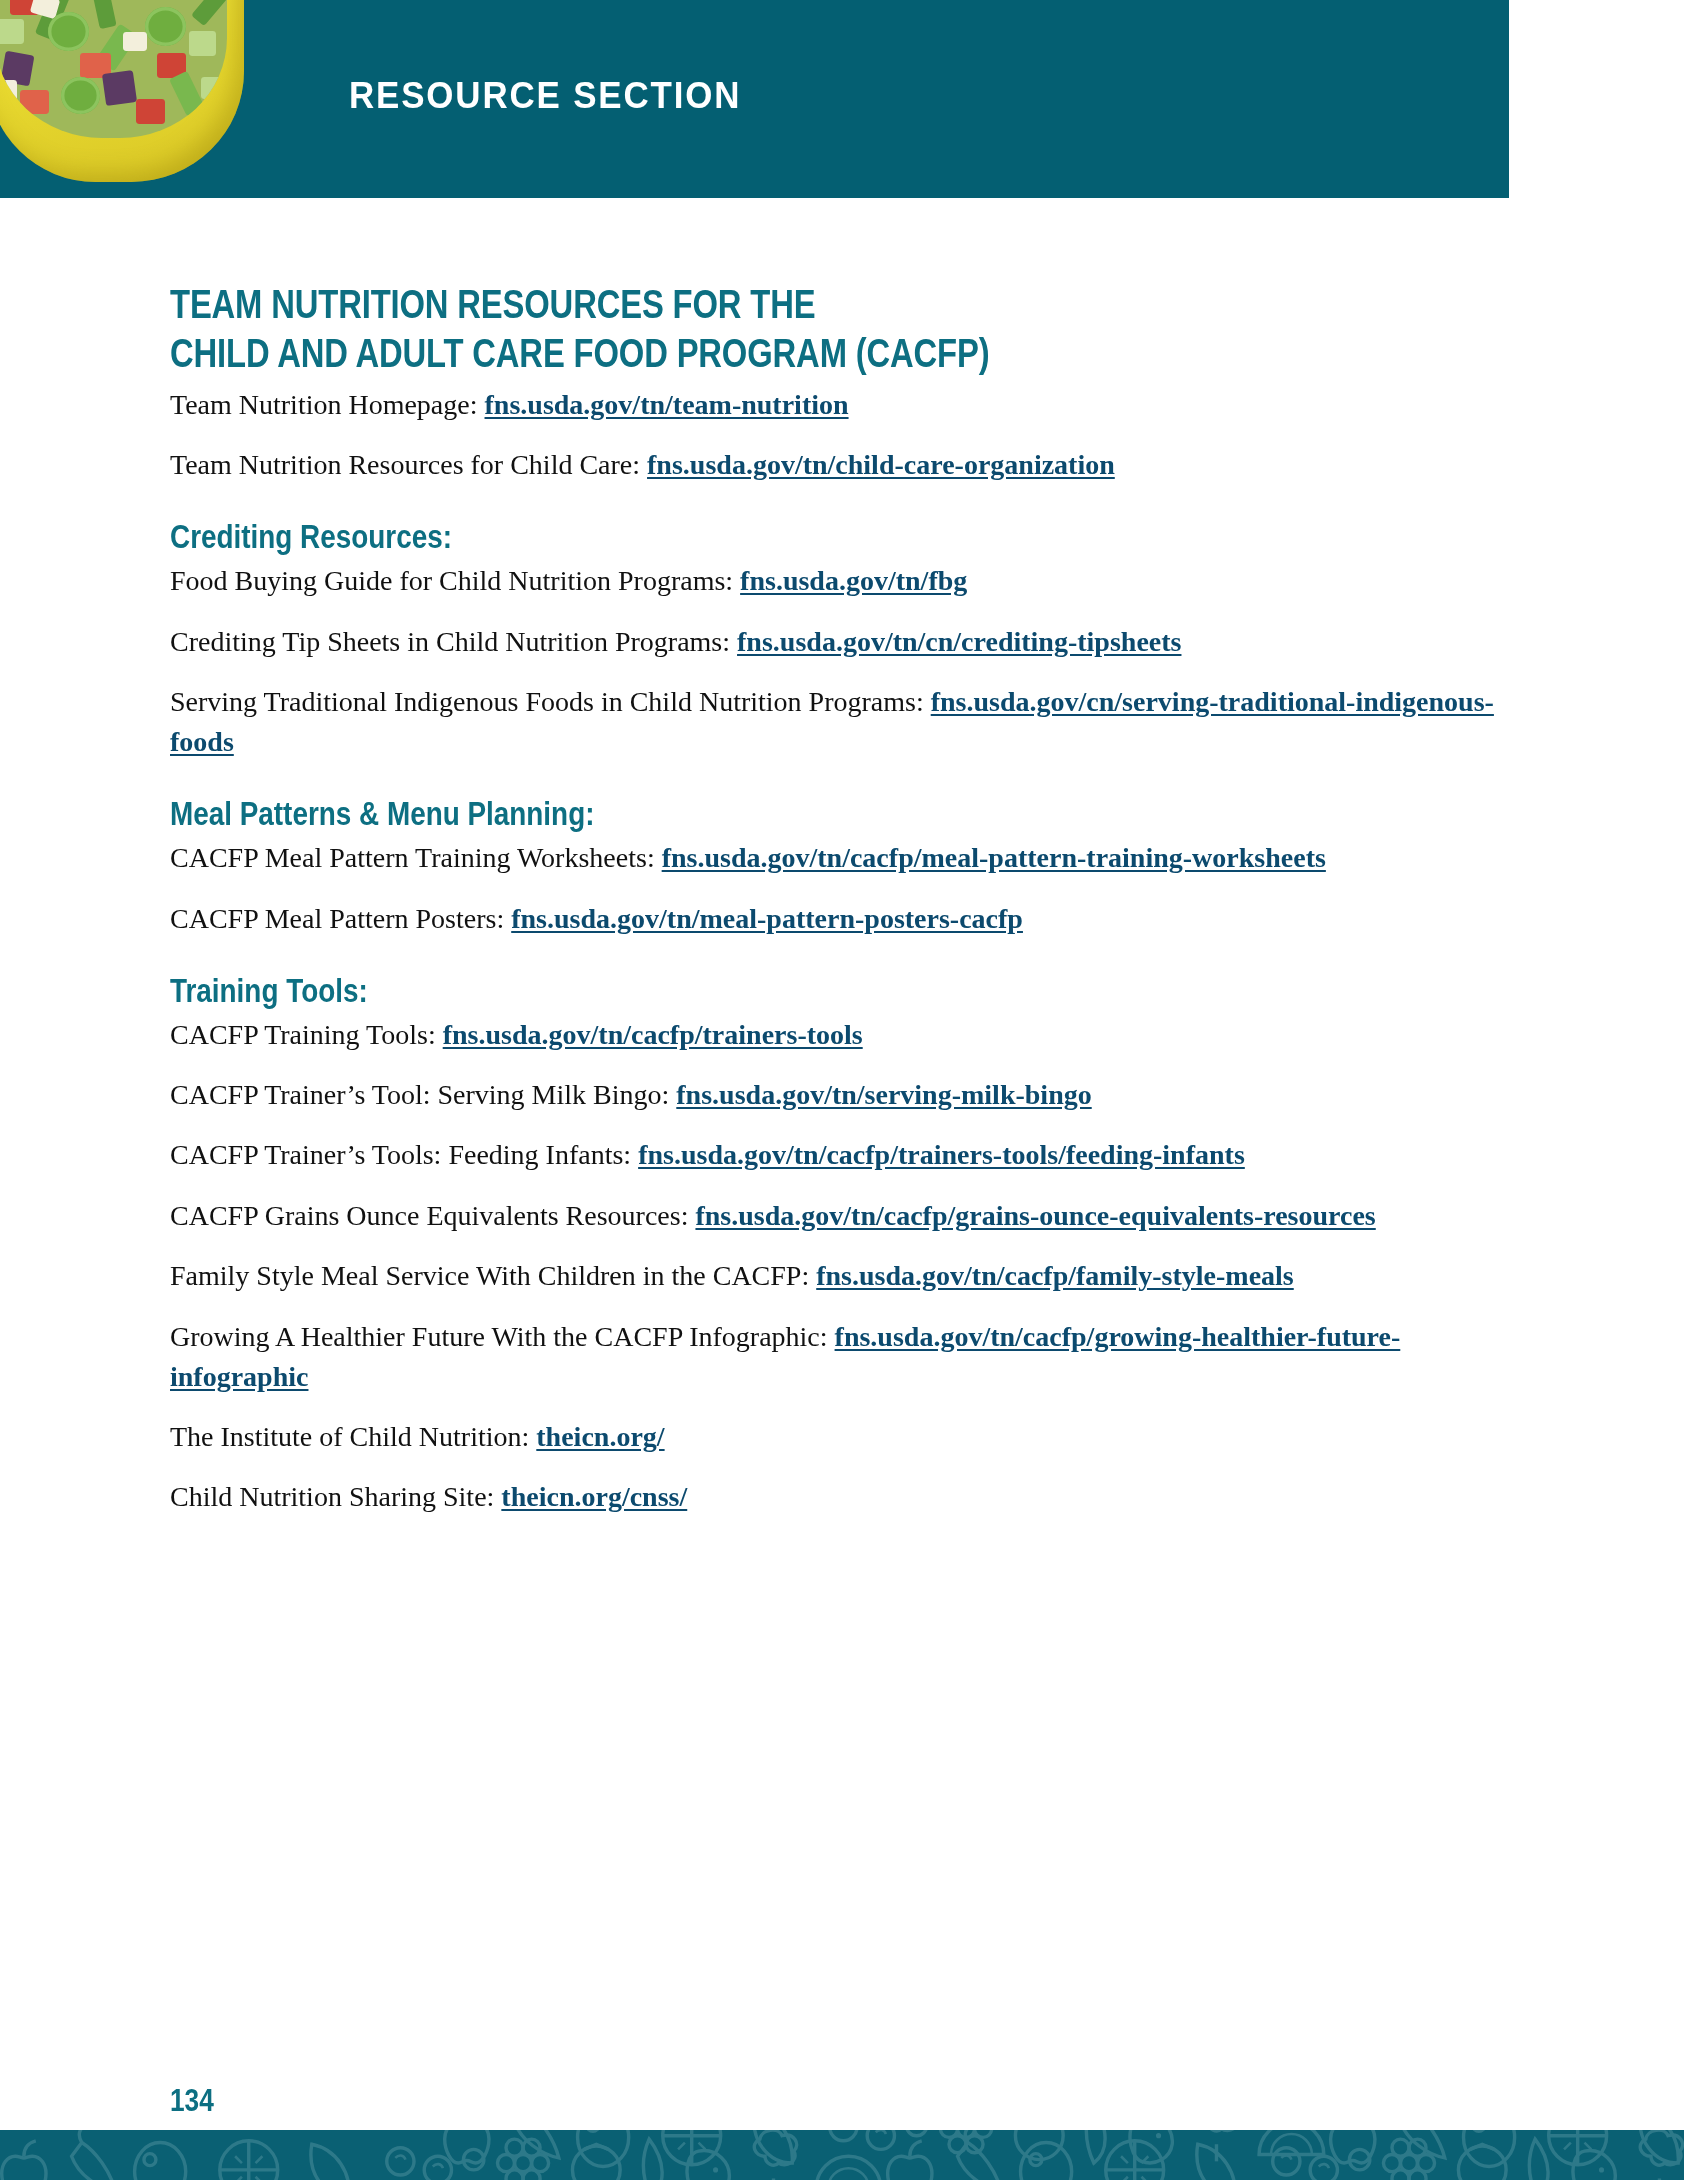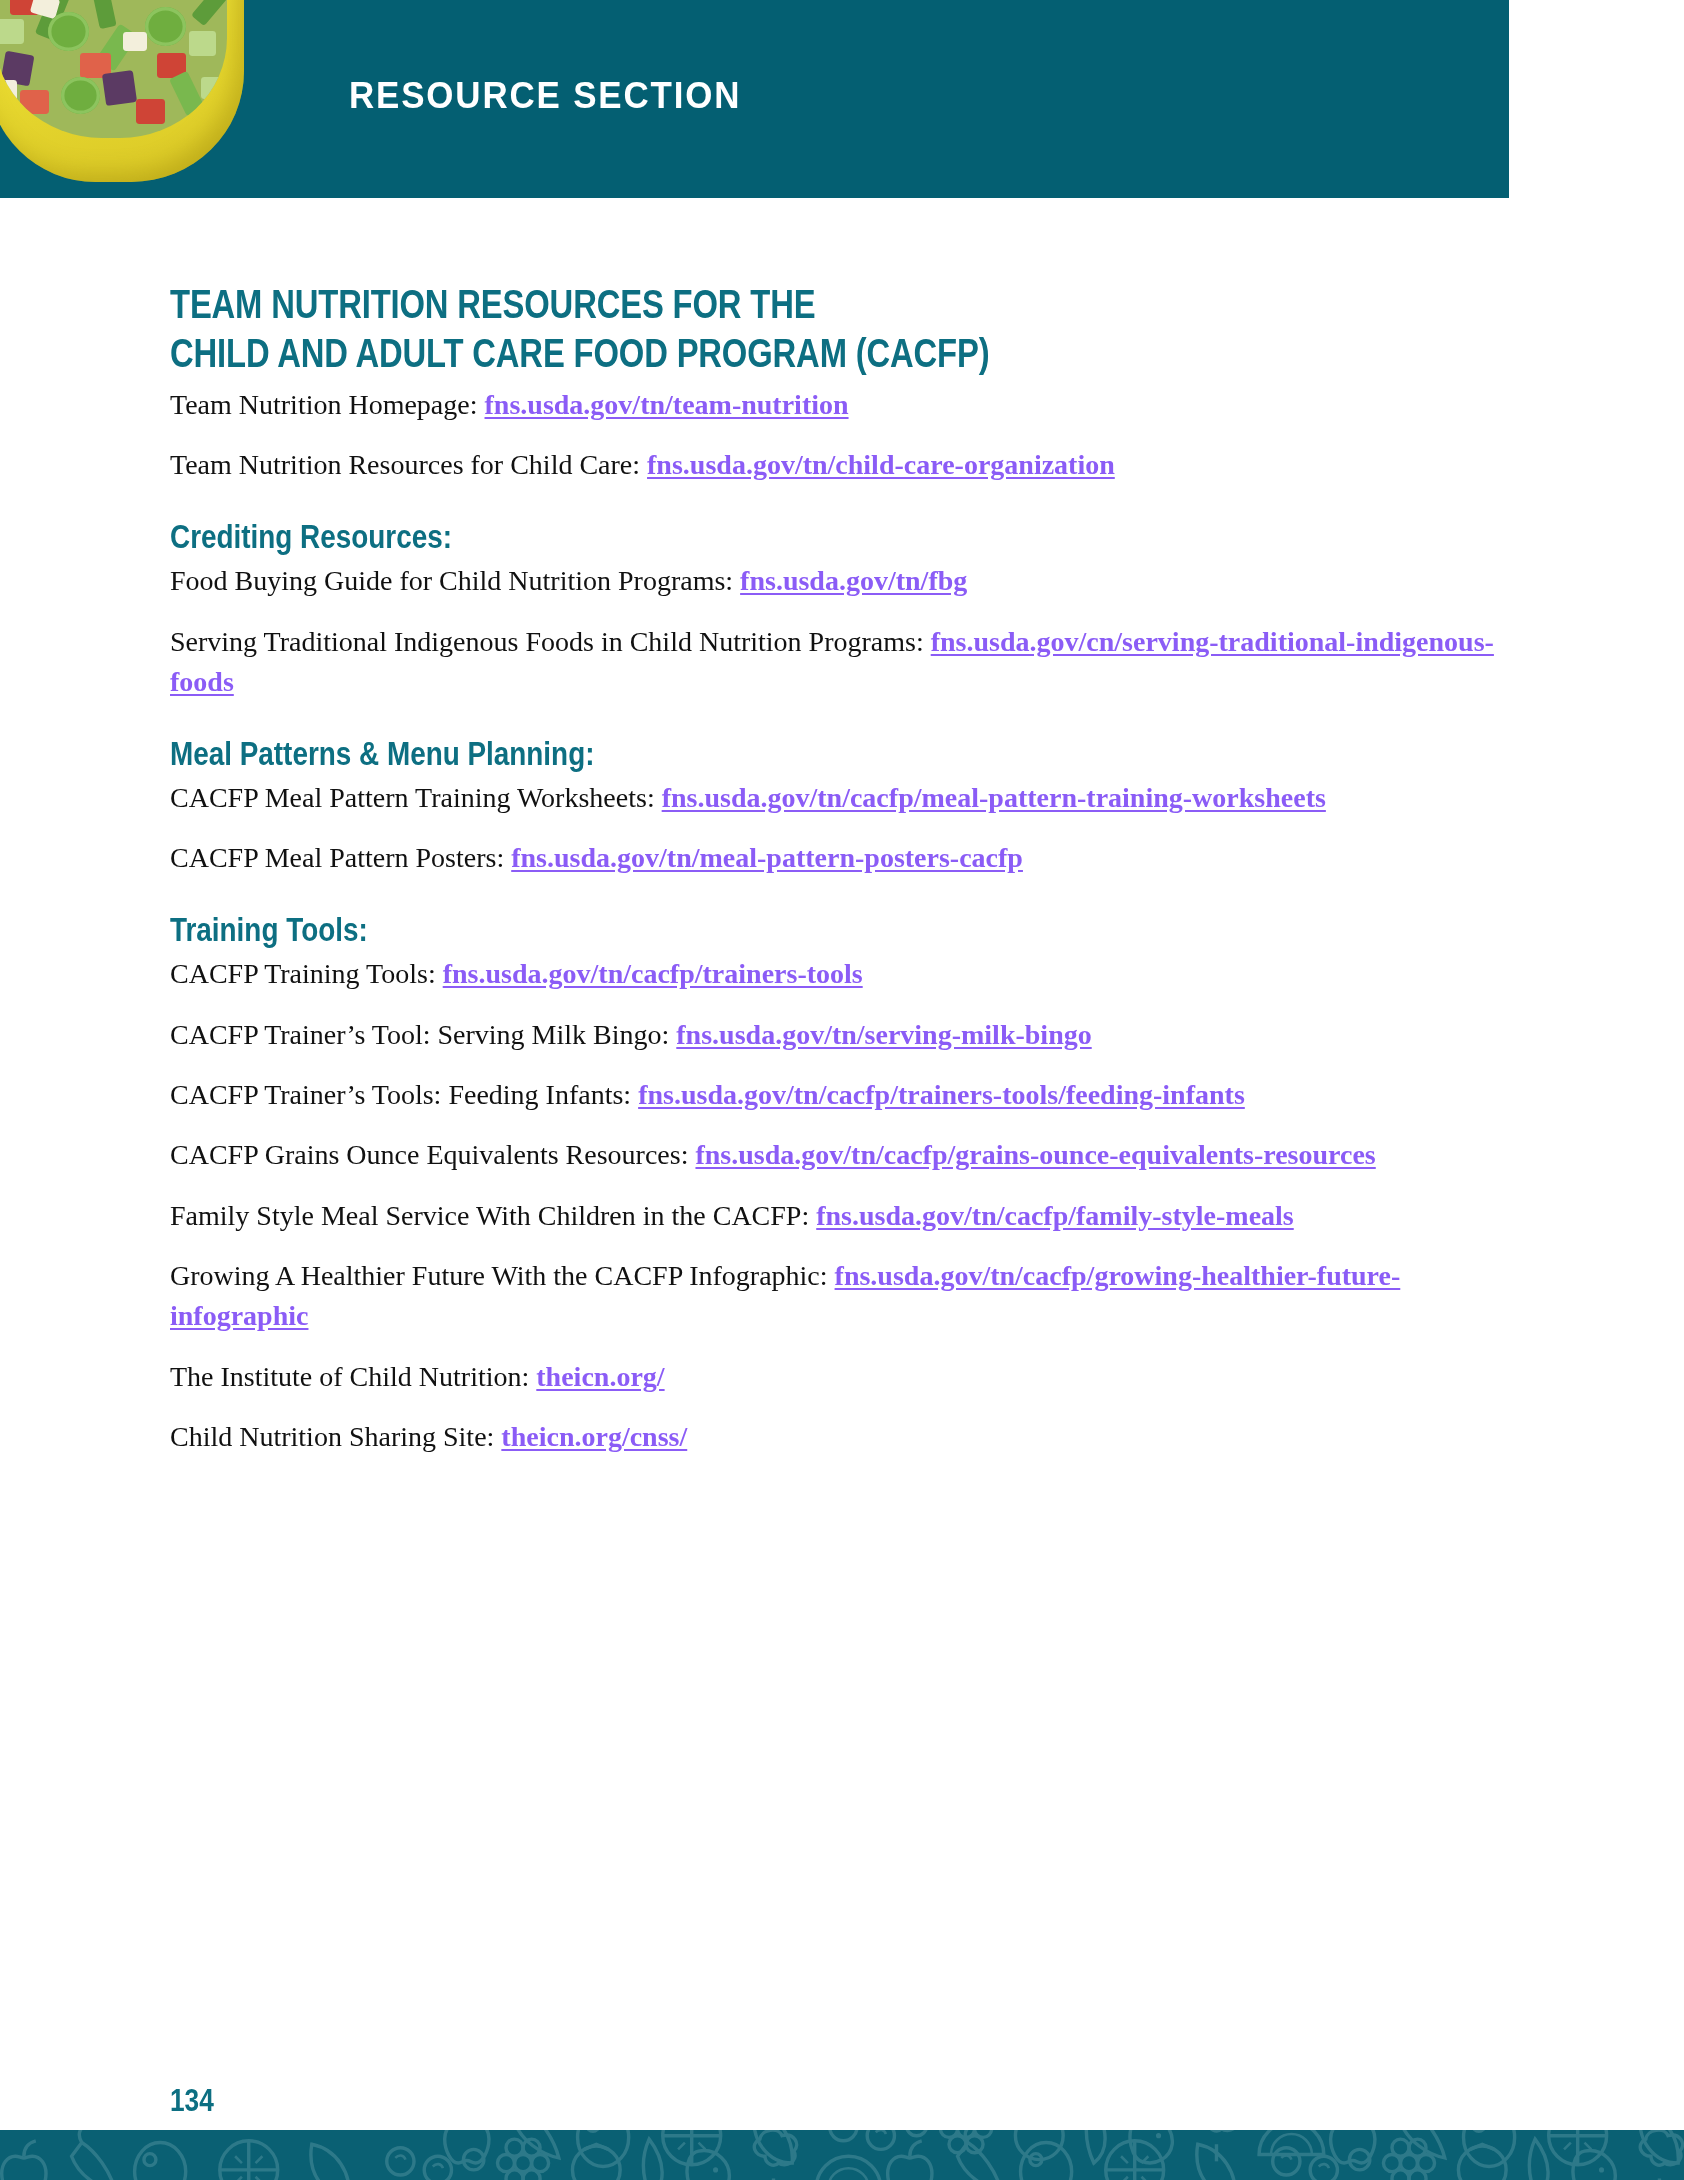--- a/index.html
+++ b/index.html
@@ -132,21 +132,21 @@
     line-height: 40px;
     color: #111111;
     margin: 0 0 20.4px 0;
     width: 1337px;
   }
   .entry .label { font-weight: normal; }
   .entry .url {
     font-weight: bold;
     text-decoration: underline;
     text-underline-offset: 2.6px;
-    color: #8b5cf6;
+    color: #0c4a6e;
   }
 
   .page-number {
     position: absolute;
     left: 170px;
     top: 1884px;
     color: #0d6f82;
     font-family: "Liberation Sans", "DejaVu Sans", sans-serif;
     font-weight: bold;
     font-size: 32px;
@@ -224,20 +224,23 @@
     </p>
     <p class="entry">
       <span class="label">Team Nutrition Resources for Child Care: </span><span class="url">fns.usda.gov/tn/child-care-organization</span>
     </p>
 
     <h2 class="section-head">Crediting Resources:</h2>
     <p class="entry">
       <span class="label">Food Buying Guide for Child Nutrition Programs: </span><span class="url">fns.usda.gov/tn/fbg</span>
     </p>
     <p class="entry">
+      <span class="label">Crediting Tip Sheets in Child Nutrition Programs: </span><span class="url">fns.usda.gov/tn/cn/crediting-tipsheets</span>
+    </p>
+    <p class="entry">
       <span class="label">Serving Traditional Indigenous Foods in Child Nutrition Programs: </span><span class="url">fns.usda.gov/cn/serving-traditional-indigenous-foods</span>
     </p>
 
     <h2 class="section-head">Meal Patterns &amp; Menu Planning:</h2>
     <p class="entry">
       <span class="label">CACFP Meal Pattern Training Worksheets: </span><span class="url">fns.usda.gov/tn/cacfp/meal-pattern-training-worksheets</span>
     </p>
     <p class="entry">
       <span class="label">CACFP Meal Pattern Posters: </span><span class="url">fns.usda.gov/tn/meal-pattern-posters-cacfp</span>
     </p>

